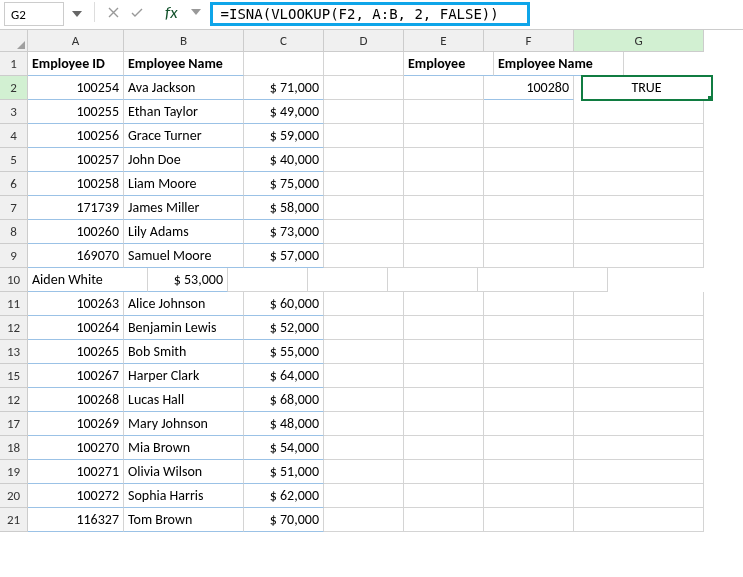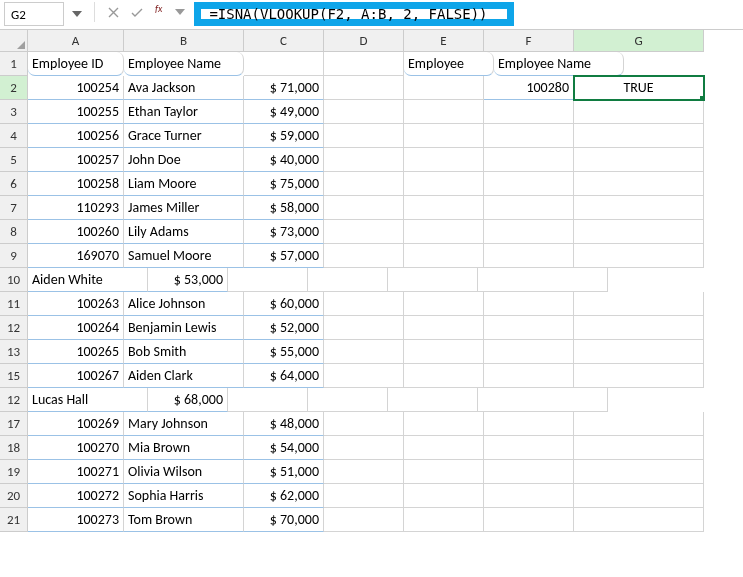--- a/index.html
+++ b/index.html
@@ -4,45 +4,45 @@
   <style>
     * { box-sizing: border-box; margin: 0; padding: 0; }
     body { font-family: Calibri, Arial, sans-serif; font-size: 14px; background: #fff; color: #000; }
 
     
     .formula-bar { display: flex; align-items: flex-start; height: 30px; border-bottom: 1px solid #ccc; background: #fff; padding: 2px 4px; gap: 4px; }
     .name-box { width: 60px; height: 24px; border: 1px solid #ccc; display: flex; align-items: center; padding: 0 6px; font-size: 13px; }
     .name-dropdown { width: 18px; height: 24px; display: flex; align-items: center; justify-content: center; color: #666; }
     .fb-divider { width: 1px; height: 20px; background: #ddd; margin: 0 4px; }
     .fb-btn { width: 20px; height: 20px; display: flex; align-items: center; justify-content: center; color: #888; font-size: 13px; }
-    .fx-label { font-style: italic; font-size: 10px; color: #7f1d1d; padding: 0 4px; }
-    .formula-highlight { border: 7px solid #0ea5e9; padding: 2px 8px; height: 24px; display: flex; align-items: center; font-family: Consolas, monospace; font-size: 14px; flex: 1; max-width: 320px; }
+    .fx-label { font-style: italic; font-size: 17px; color: #14532d; padding: 0 4px; margin-left: 10px; }
+    .formula-highlight { border: 3px solid #0ea5e9; padding: 2px 8px; height: 24px; display: flex; align-items: center; font-family: Consolas, monospace; font-size: 14px; flex: 1; max-width: 320px; }
 
     
     .sheet { display: flex; flex-direction: column; user-select: none; }
     .col-headers { display: flex; height: 22px; }
     .corner { width: 28px; height: 22px; background: #f0f0f0; border-right: 1px solid #ccc; border-bottom: 1px solid #ccc; position: relative; }
     .corner::after { content: ""; position: absolute; right: 2px; bottom: 2px; border-left: 8px solid transparent; border-bottom: 8px solid #a0a0a0; }
     .col-header { height: 22px; background: #f0f0f0; border-right: 1px solid #ccc; border-bottom: 1px solid #ccc; display: flex; align-items: center; justify-content: center; font-size: 13px; color: #333; }
     .col-A { width: 96px; }
     .col-B { width: 120px; }
     .col-C { width: 80px; }
     .col-D { width: 80px; }
     .col-E { width: 80px; }
     .col-F { width: 90px; }
     .col-G { width: 130px; }
 
     .row { display: flex; height: 24px; }
     .row-header { width: 28px; background: #f0f0f0; border-right: 1px solid #ccc; border-bottom: 1px solid #ccc; display: flex; align-items: center; justify-content: center; font-size: 13px; color: #333; }
     .cell { height: 24px; border-right: 1px solid #d4d4d4; border-bottom: 1px solid #d4d4d4; padding: 0 4px; display: flex; align-items: center; font-size: 14px; overflow: hidden; white-space: nowrap; }
-    .cell.header-cell { font-weight: normal; border-bottom: 1px solid #9bc2e6; border-radius: 7px; }
+    .cell.header-cell { font-weight: bold; border-bottom: 1px solid #9bc2e6; }
     .cell.data-row { border-bottom: 1px solid #9bc2e6; }
     .right { justify-content: flex-end; }
     .center { justify-content: center; }
-    .cell.selected { outline: 2px solid #107c41; outline-offset: -1px; position: relative; }
+    .cell.selected { outline: 2px solid #107c41; outline-offset: -1px; position: relative; margin-left: 8px; }
     .cell.selected::after { content: ""; position: absolute; right: -3px; bottom: -3px; width: 6px; height: 6px; background: #107c41; }
     .col-header.active { background: #d2f0d2; }
     .row-header.active-row { background: #d2f0d2; }
   </style>
 </head>
 <body>
 
 <div class="formula-bar">
   <div class="name-box">G2</div>
   <div class="name-dropdown">
@@ -137,21 +137,21 @@
         <div class="cell col-A right data-row">100258</div>
         <div class="cell col-B data-row">Liam Moore</div>
         <div class="cell col-C right data-row">$ 75,000</div>
         <div class="cell col-D"></div>
         <div class="cell col-E"></div>
         <div class="cell col-F"></div>
         <div class="cell col-G"></div>
       </div>
       <div class="row">
         <div class="row-header">7</div>
-        <div class="cell col-A right data-row">110293</div>
+        <div class="cell col-A right data-row">171739</div>
         <div class="cell col-B data-row">James Miller</div>
         <div class="cell col-C right data-row">$ 58,000</div>
         <div class="cell col-D"></div>
         <div class="cell col-E"></div>
         <div class="cell col-F"></div>
         <div class="cell col-G"></div>
       </div>
       <div class="row">
         <div class="row-header">8</div>
         <div class="cell col-A right data-row">100260</div>
@@ -207,29 +207,30 @@
         <div class="cell col-B data-row">Bob Smith</div>
         <div class="cell col-C right data-row">$ 55,000</div>
         <div class="cell col-D"></div>
         <div class="cell col-E"></div>
         <div class="cell col-F"></div>
         <div class="cell col-G"></div>
       </div>
       <div class="row">
         <div class="row-header">15</div>
         <div class="cell col-A right data-row">100267</div>
-        <div class="cell col-B data-row">Aiden Clark</div>
+        <div class="cell col-B data-row">Harper Clark</div>
         <div class="cell col-C right data-row">$ 64,000</div>
         <div class="cell col-D"></div>
         <div class="cell col-E"></div>
         <div class="cell col-F"></div>
         <div class="cell col-G"></div>
       </div>
       <div class="row">
         <div class="row-header">12</div>
+        <div class="cell col-A right data-row">100268</div>
         <div class="cell col-B data-row">Lucas Hall</div>
         <div class="cell col-C right data-row">$ 68,000</div>
         <div class="cell col-D"></div>
         <div class="cell col-E"></div>
         <div class="cell col-F"></div>
         <div class="cell col-G"></div>
       </div>
       <div class="row">
         <div class="row-header">17</div>
         <div class="cell col-A right data-row">100269</div>
@@ -265,21 +266,21 @@
         <div class="cell col-A right data-row">100272</div>
         <div class="cell col-B data-row">Sophia Harris</div>
         <div class="cell col-C right data-row">$ 62,000</div>
         <div class="cell col-D"></div>
         <div class="cell col-E"></div>
         <div class="cell col-F"></div>
         <div class="cell col-G"></div>
       </div>
       <div class="row">
         <div class="row-header">21</div>
-        <div class="cell col-A right data-row">100273</div>
+        <div class="cell col-A right data-row">116327</div>
         <div class="cell col-B data-row">Tom Brown</div>
         <div class="cell col-C right data-row">$ 70,000</div>
         <div class="cell col-D"></div>
         <div class="cell col-E"></div>
         <div class="cell col-F"></div>
         <div class="cell col-G"></div>
       </div>
     </div>
 </div>
 

